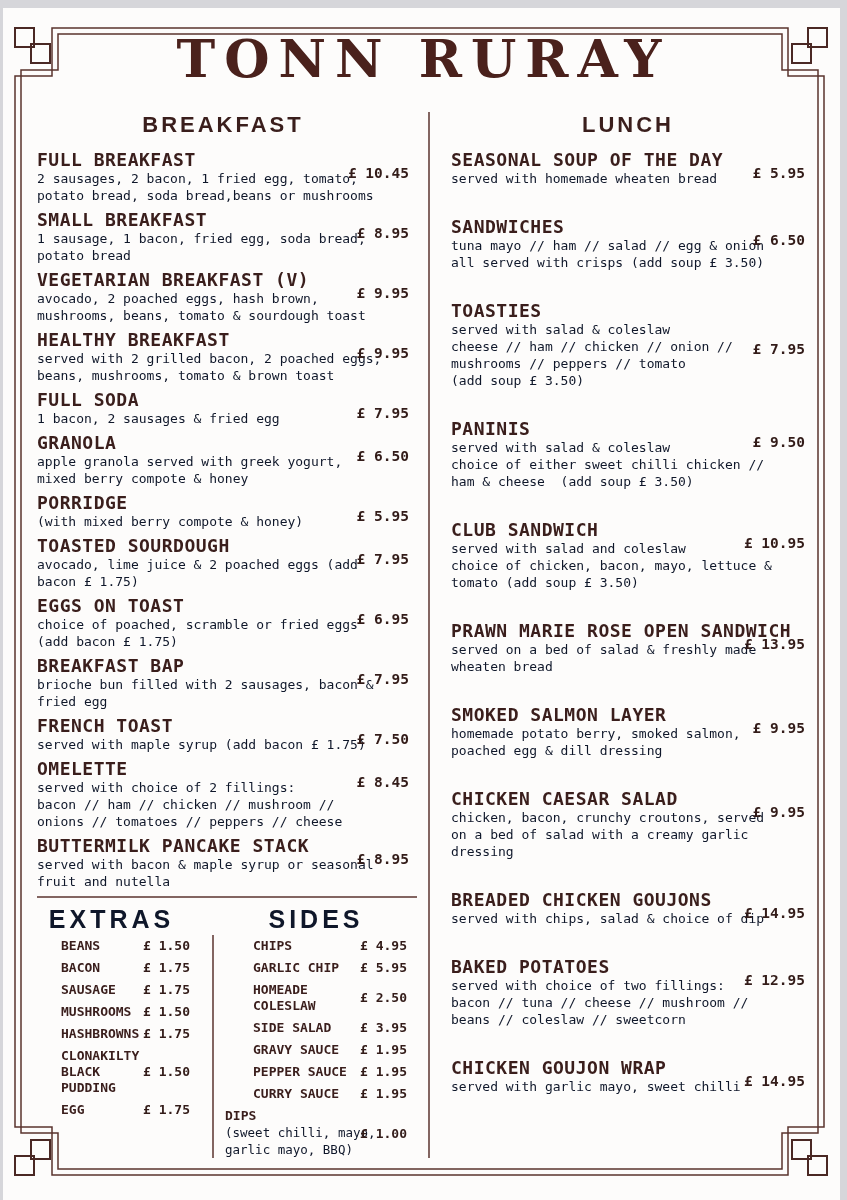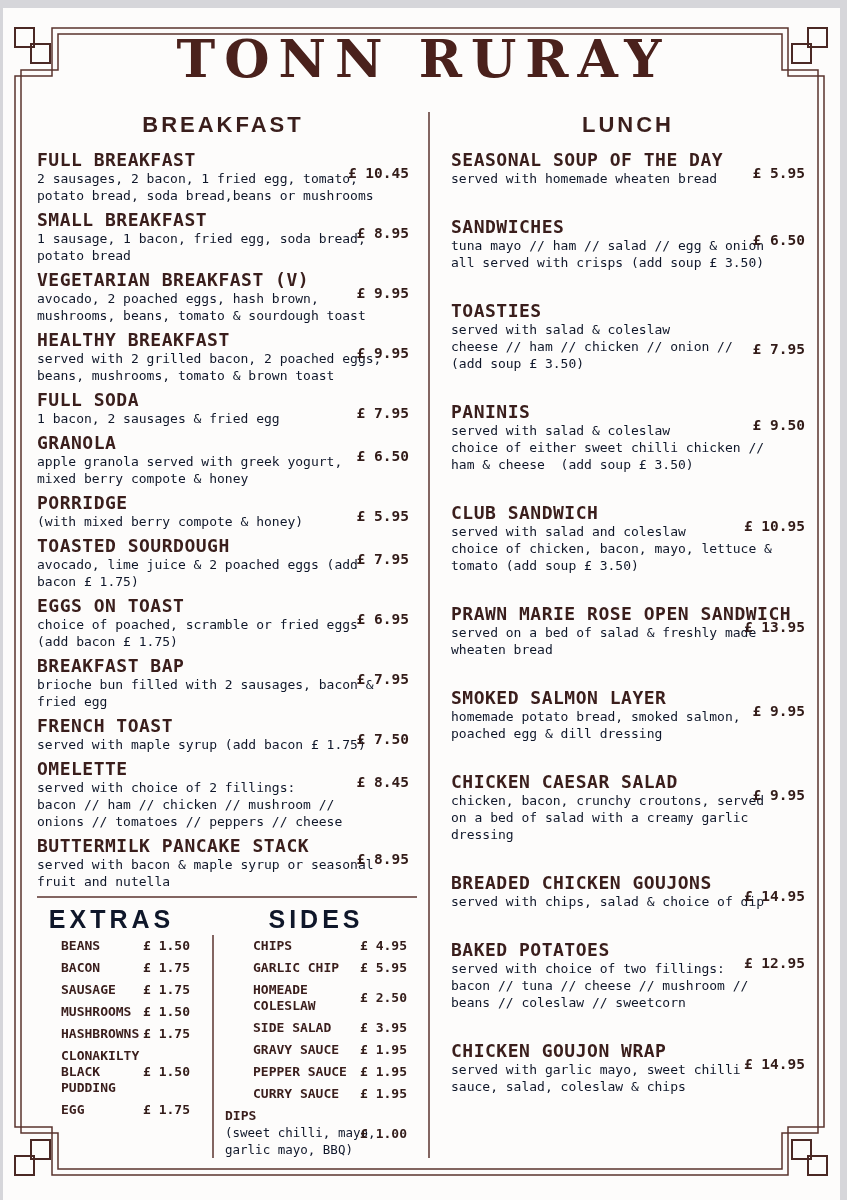--- a/index.html
+++ b/index.html
@@ -188,20 +188,21 @@
   <div class="menu-item">
     <div class="item-name">SANDWICHES</div>
     <div class="desc-line">tuna mayo // ham // salad // egg &amp; onion</div>
     <div class="desc-line">all served with crisps (add soup £ 3.50)</div>
     <div class="item-price">£ 6.50</div>
   </div>
   <div class="menu-item">
     <div class="item-name">TOASTIES</div>
     <div class="desc-line">served with salad &amp; coleslaw</div>
     <div class="desc-line">cheese // ham // chicken // onion //</div>
+    <div class="desc-line">mushrooms // peppers // tomato</div>
     <div class="desc-line">(add soup £ 3.50)</div>
     <div class="item-price price-mid">£ 7.95</div>
   </div>
   <div class="menu-item">
     <div class="item-name">PANINIS</div>
     <div class="desc-line">served with salad &amp; coleslaw</div>
     <div class="desc-line">choice of either sweet chilli chicken //</div>
     <div class="desc-line">ham &amp; cheese  (add soup £ 3.50)</div>
     <div class="item-price">£ 9.50</div>
   </div>
@@ -213,21 +214,21 @@
     <div class="item-price">£ 10.95</div>
   </div>
   <div class="menu-item">
     <div class="item-name">PRAWN MARIE ROSE OPEN SANDWICH</div>
     <div class="desc-line">served on a bed of salad &amp; freshly made</div>
     <div class="desc-line">wheaten bread</div>
     <div class="item-price">£ 13.95</div>
   </div>
   <div class="menu-item">
     <div class="item-name">SMOKED SALMON LAYER</div>
-    <div class="desc-line">homemade potato bread, smoked salmon,</div>
+    <div class="desc-line">homemade potato berry, smoked salmon,</div>
     <div class="desc-line">poached egg &amp; dill dressing</div>
     <div class="item-price">£ 9.95</div>
   </div>
   <div class="menu-item">
     <div class="item-name">CHICKEN CAESAR SALAD</div>
     <div class="desc-line">chicken, bacon, crunchy croutons, served</div>
     <div class="desc-line">on a bed of salad with a creamy garlic</div>
     <div class="desc-line">dressing</div>
     <div class="item-price">£ 9.95</div>
   </div>
@@ -239,21 +240,20 @@
   <div class="menu-item">
     <div class="item-name">BAKED POTATOES</div>
     <div class="desc-line">served with choice of two fillings:</div>
     <div class="desc-line">bacon // tuna // cheese // mushroom //</div>
     <div class="desc-line">beans // coleslaw // sweetcorn</div>
     <div class="item-price">£ 12.95</div>
   </div>
   <div class="menu-item">
     <div class="item-name">CHICKEN GOUJON WRAP</div>
     <div class="desc-line">served with garlic mayo, sweet chilli</div>
-    <div class="desc-line">sauce, salad, coleslaw &amp; chips</div>
     <div class="item-price">£ 14.95</div>
   </div>
 </div>
 
 <div class="mini-col extras-col">
   <div class="mini-heading">EXTRAS</div>
   <div class="mini-row">
     <div class="mini-name">BEANS</div>
     <div class="mini-price">£ 1.50</div>
   </div>

